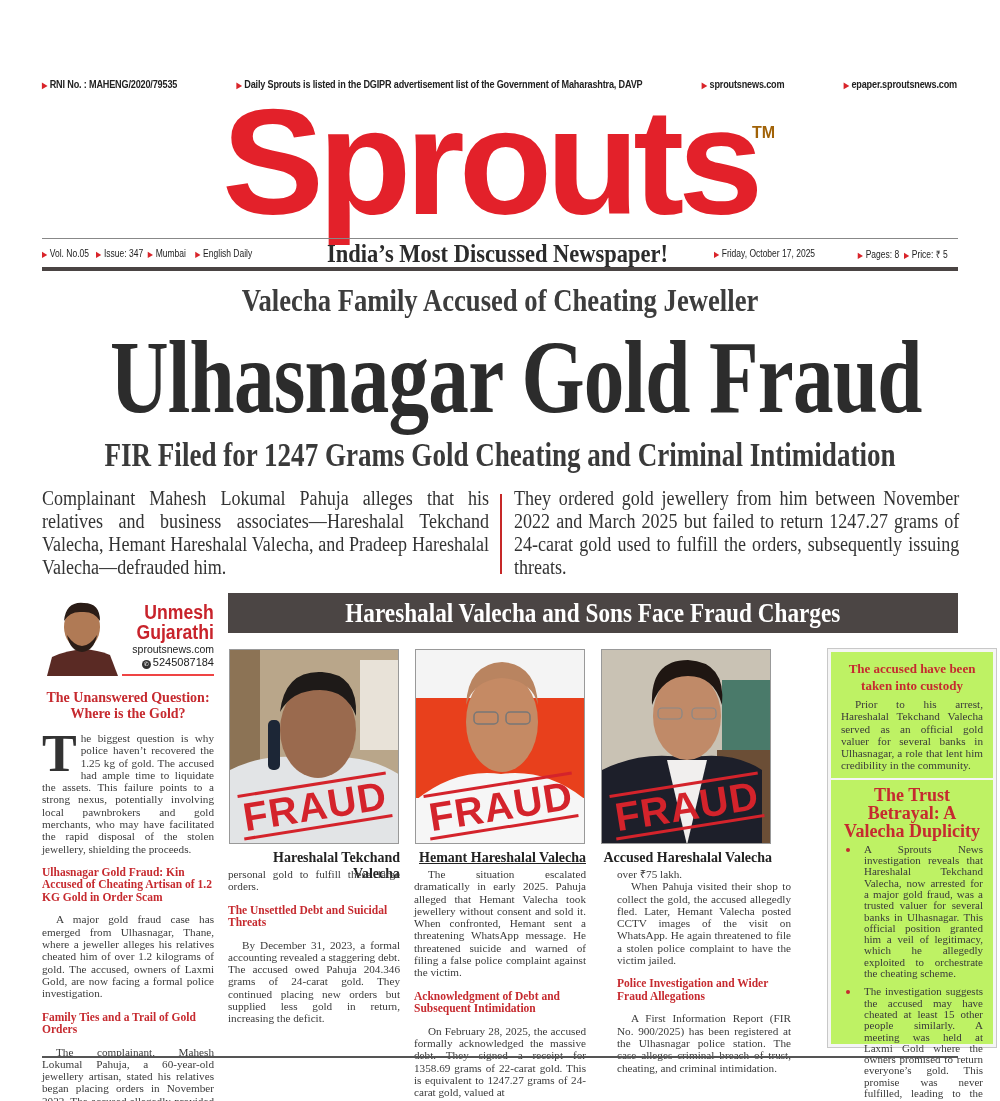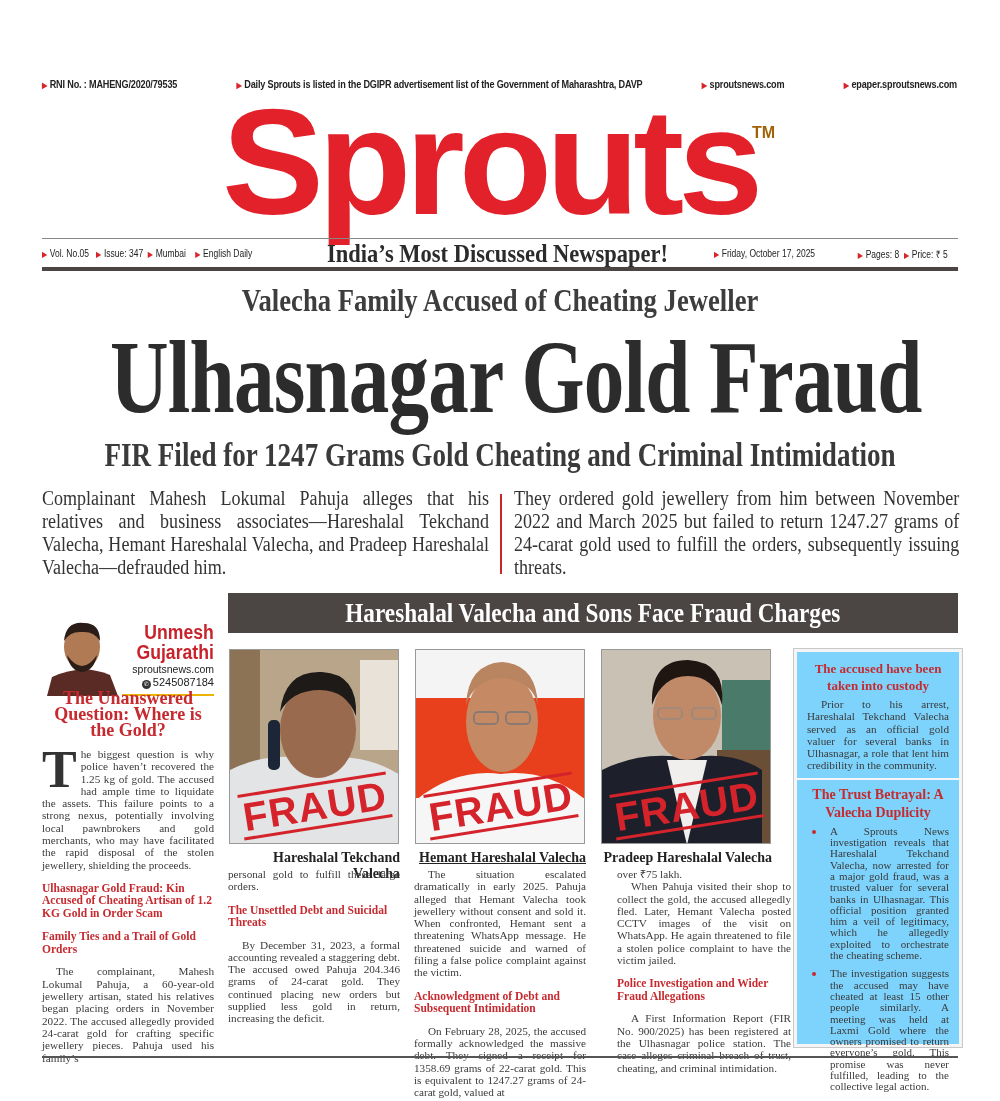--- a/index.html
+++ b/index.html
@@ -29,52 +29,52 @@
 
   .kicker { position: absolute; top: 283px; left: 0; right: 0; text-align: center; font-weight: bold; font-size: 31px; color: #3d3d3d; transform: scaleX(0.86); }
   .headline { position: absolute; top: 322px; left: 0; right: 0; text-align: center; font-weight: bold; font-size: 104px; line-height: 110px; color: #2c2c2c; transform: scaleX(0.78); letter-spacing: -1px; white-space: nowrap; }
   .deck { position: absolute; top: 437px; left: 0; right: 0; text-align: center; font-weight: bold; font-size: 33px; color: #3a3a3a; transform: scaleX(0.82); white-space: nowrap; }
 
   .lede { position: absolute; top: 487px; font-size: 20.5px; line-height: 23px; color: #333; text-align: justify; text-align-last: left; transform: scaleX(0.88); transform-origin: left top; }
   .lede.l { left: 42px; width: 508px; }
   .lede.r { left: 514px; width: 506px; }
   .lede-divider { position: absolute; top: 494px; left: 500px; width: 2px; height: 80px; background: #c62828; }
 
-  .author { position: absolute; top: 612px; left: 42px; width: 172px; height: 84px; border-bottom: 2px solid #eab308; }
+  .author { position: absolute; top: 592px; left: 42px; width: 172px; height: 84px; border-bottom: 2px solid #ef4444; }
   .author-photo { position: absolute; left: 0; top: 3px; width: 80px; height: 81px; overflow: hidden; }
   .author-name { position: absolute; right: 0; top: 10px; text-align: right; font-family: "Liberation Sans", sans-serif; font-weight: bold; color: #c8232b; font-size: 20px; line-height: 20px; transform: scaleX(0.88); transform-origin: right; }
   .author-site { position: absolute; right: 0; top: 51px; font-family: "Liberation Sans", sans-serif; font-size: 10.5px; color: #222; }
   .author-phone { position: absolute; right: 0; top: 64px; font-family: "Liberation Sans", sans-serif; font-size: 11px; color: #222; }
   .wa-icon { display: inline-block; width: 9px; height: 9px; border-radius: 50%; background: #333; color: #fff; font-size: 6px; line-height: 9px; text-align: center; margin-right: 2px; vertical-align: 0; }
 
   .col { position: absolute; font-size: 11.2px; line-height: 12.3px; color: #3a3a3a; text-align: justify; }
   .col p { margin-bottom: 0; text-indent: 14px; }
   .col p.noindent { text-indent: 0; }
   .col h4 { color: #c62a2f; font-size: 11.5px; line-height: 12.5px; font-weight: bold; margin: 11px 0 10px; text-align: left; }
-  .col h3 { color: #c62a2f; font-size: 18px; line-height: 16px; font-weight: bold; text-align: center; margin: 0 0 10px; }
+  .col h3 { color: #c62a2f; font-size: 14px; line-height: 16px; font-weight: bold; text-align: center; margin: 0 0 10px; }
   .dropcap { float: left; font-size: 52px; line-height: 40px; font-weight: bold; color: #333; margin: 2px 4px 0 0; }
   .c1 { left: 42px; top: 690px; width: 172px; }
   .c2 { left: 228px; top: 868px; width: 172px; }
   .c3 { left: 414px; top: 868px; width: 172px; }
   .c4 { left: 600px; top: 868px; width: 174px; margin-left: 17px; }
 
   .banner { position: absolute; top: 593px; left: 228px; width: 730px; height: 40px; background: #4b4544; color: #fff; text-align: center; font-weight: bold; font-size: 27px; line-height: 40px; }
   .banner span { display: inline-block; transform: scaleX(0.86); white-space: nowrap; }
 
   .photo { position: absolute; top: 649px; width: 170px; height: 195px; border: 1px solid #999; overflow: hidden; }
   .p1 { left: 229px; } .p2 { left: 415px; } .p3 { left: 601px; }
   .caption { position: absolute; top: 850px; width: 172px; text-align: right; font-weight: bold; font-size: 14px; color: #222; }
   .cap1 { left: 228px; } .cap2 { left: 414px; text-decoration: underline; } .cap3 { left: 600px; }
   .fraud-stamp { position: absolute; left: 10px; bottom: 14px; width: 150px; height: 46px; transform: rotate(-9deg); border-top: 3px solid #d4232b; border-bottom: 3px solid #d4232b; color: #d4232b; font-family: "Liberation Sans", sans-serif; font-weight: bold; font-size: 40px; line-height: 40px; text-align: center; letter-spacing: 1px; }
 
-  .sidebox { position: absolute; top: 649px; left: 794px; width: 168px; height: 398px; background: #7dd3fc; border: 3px solid #f5f5f5; outline: 1px solid #c8c8c8; padding: 8px 10px 0 10px; }
+  .sidebox { position: absolute; top: 649px; left: 828px; width: 168px; height: 398px; background: #bef264; border: 3px solid #f5f5f5; outline: 1px solid #c8c8c8; padding: 8px 10px 0 10px; }
   .sidebox .col { position: static; }
   .sidebox .sec1 { border-bottom: 2px solid #f5f5f5; padding-bottom: 6px; margin: 0 -10px; padding-left: 10px; padding-right: 10px; }
   .sidebox h3 { font-size: 13px; line-height: 17px; margin-bottom: 4px; }
-  .sidebox h3.big { font-size: 14px; line-height: 18px; margin-top: 6px; }
+  .sidebox h3.big { font-size: 18px; line-height: 18px; margin-top: 6px; }
   .sidebox ul { list-style: none; }
   .sidebox li { position: relative; padding-left: 23px; margin-bottom: 7px; font-size: 11px; line-height: 11.3px; color: #3a3a3a; text-align: justify; }
   .sidebox li::before { content: ""; position: absolute; left: 5px; top: 4px; width: 4px; height: 4px; border-radius: 50%; background: #c62a2f; }
 
   .bottom-rule { position: absolute; top: 1056px; left: 42px; right: 42px; height: 2px; background: #555; }
 </style>
 </head>
 <body>
 
 <div class="masthead-top">
@@ -127,20 +127,21 @@
     <div>Gujarathi</div>
   </div>
   <div class="author-site">sproutsnews.com</div>
   <div class="author-phone"><span class="wa-icon">✆</span><span>5245087184</span></div>
 </div>
 
 <div class="col c1">
   <h3>The Unanswered Question: Where is the Gold?</h3>
   <p class="noindent"><span class="dropcap">T</span><span>he biggest question is why police haven’t recovered the 1.25 kg of gold. The accused had ample time to liquidate the assets. This failure points to a strong nexus, potentially involving local pawnbrokers and gold merchants, who may have facilitated the rapid disposal of the stolen jewellery, shielding the proceeds.</span></p>
   <h4>Ulhasnagar Gold Fraud: Kin Accused of Cheating Artisan of 1.2 KG Gold in Order Scam</h4>
+  <p>A major gold fraud case has emerged from Ulhasnagar, Thane, where a jeweller alleges his relatives cheated him of over 1.2 kilograms of gold. The accused, owners of Laxmi Gold, are now facing a formal police investigation.</p>
   <h4>Family Ties and a Trail of Gold Orders</h4>
   <p>The complainant, Mahesh Lokumal Pahuja, a 60-year-old jewellery artisan, stated his relatives began placing orders in November 2022. The accused allegedly provided 24-carat gold for crafting specific jewellery pieces. Pahuja used his family’s</p>
 </div>
 
 <div class="banner"><span>Hareshalal Valecha and Sons Face Fraud Charges</span></div>
 
 <div class="photo p1">
   <svg width="170" height="195" viewBox="0 0 170 195">
     <rect width="170" height="195" fill="#b9a68a"></rect>
     <rect x="0" y="0" width="30" height="195" fill="#8c7355"></rect>
@@ -173,21 +174,21 @@
     <path d="M65 110 L85 195 L105 110 Z" fill="#f1efee"></path>
     <ellipse cx="85" cy="66" rx="34" ry="44" fill="#c08a68"></ellipse>
     <path d="M50 55 Q48 10 86 10 Q124 12 120 55 Q112 26 86 26 Q60 26 50 55 Z" fill="#1f1612"></path>
     <rect x="56" y="58" width="24" height="11" rx="4" fill="none" stroke="#888" stroke-width="1.2"></rect>
     <rect x="90" y="58" width="24" height="11" rx="4" fill="none" stroke="#888" stroke-width="1.2"></rect>
   </svg>
   <div class="fraud-stamp">FRAUD</div>
 </div>
 <div class="caption cap1">Hareshalal Tekchand Valecha</div>
 <div class="caption cap2">Hemant Hareshalal Valecha</div>
-<div class="caption cap3">Pradeep Hareshalal Valecha</div>
+<div class="caption cap3">Accused Hareshalal Valecha</div>
 
 <div class="col c2">
   <p class="noindent">personal gold to fulfill these large orders.</p>
   <h4>The Unsettled Debt and Suicidal Threats</h4>
   <p>By December 31, 2023, a formal accounting revealed a staggering debt. The accused owed Pahuja 204.346 grams of 24-carat gold. They continued placing new orders but supplied less gold in return, increasing the deficit.</p>
 </div>
 
 <div class="col c3">
   <p>The situation escalated dramatically in early 2025. Pahuja alleged that Hemant Valecha took jewellery without consent and sold it. When confronted, Hemant sent a threatening WhatsApp message. He threatened suicide and warned of filing a false police complaint against the victim.</p>
   <h4>Acknowledgment of Debt and Subsequent Intimidation</h4>

